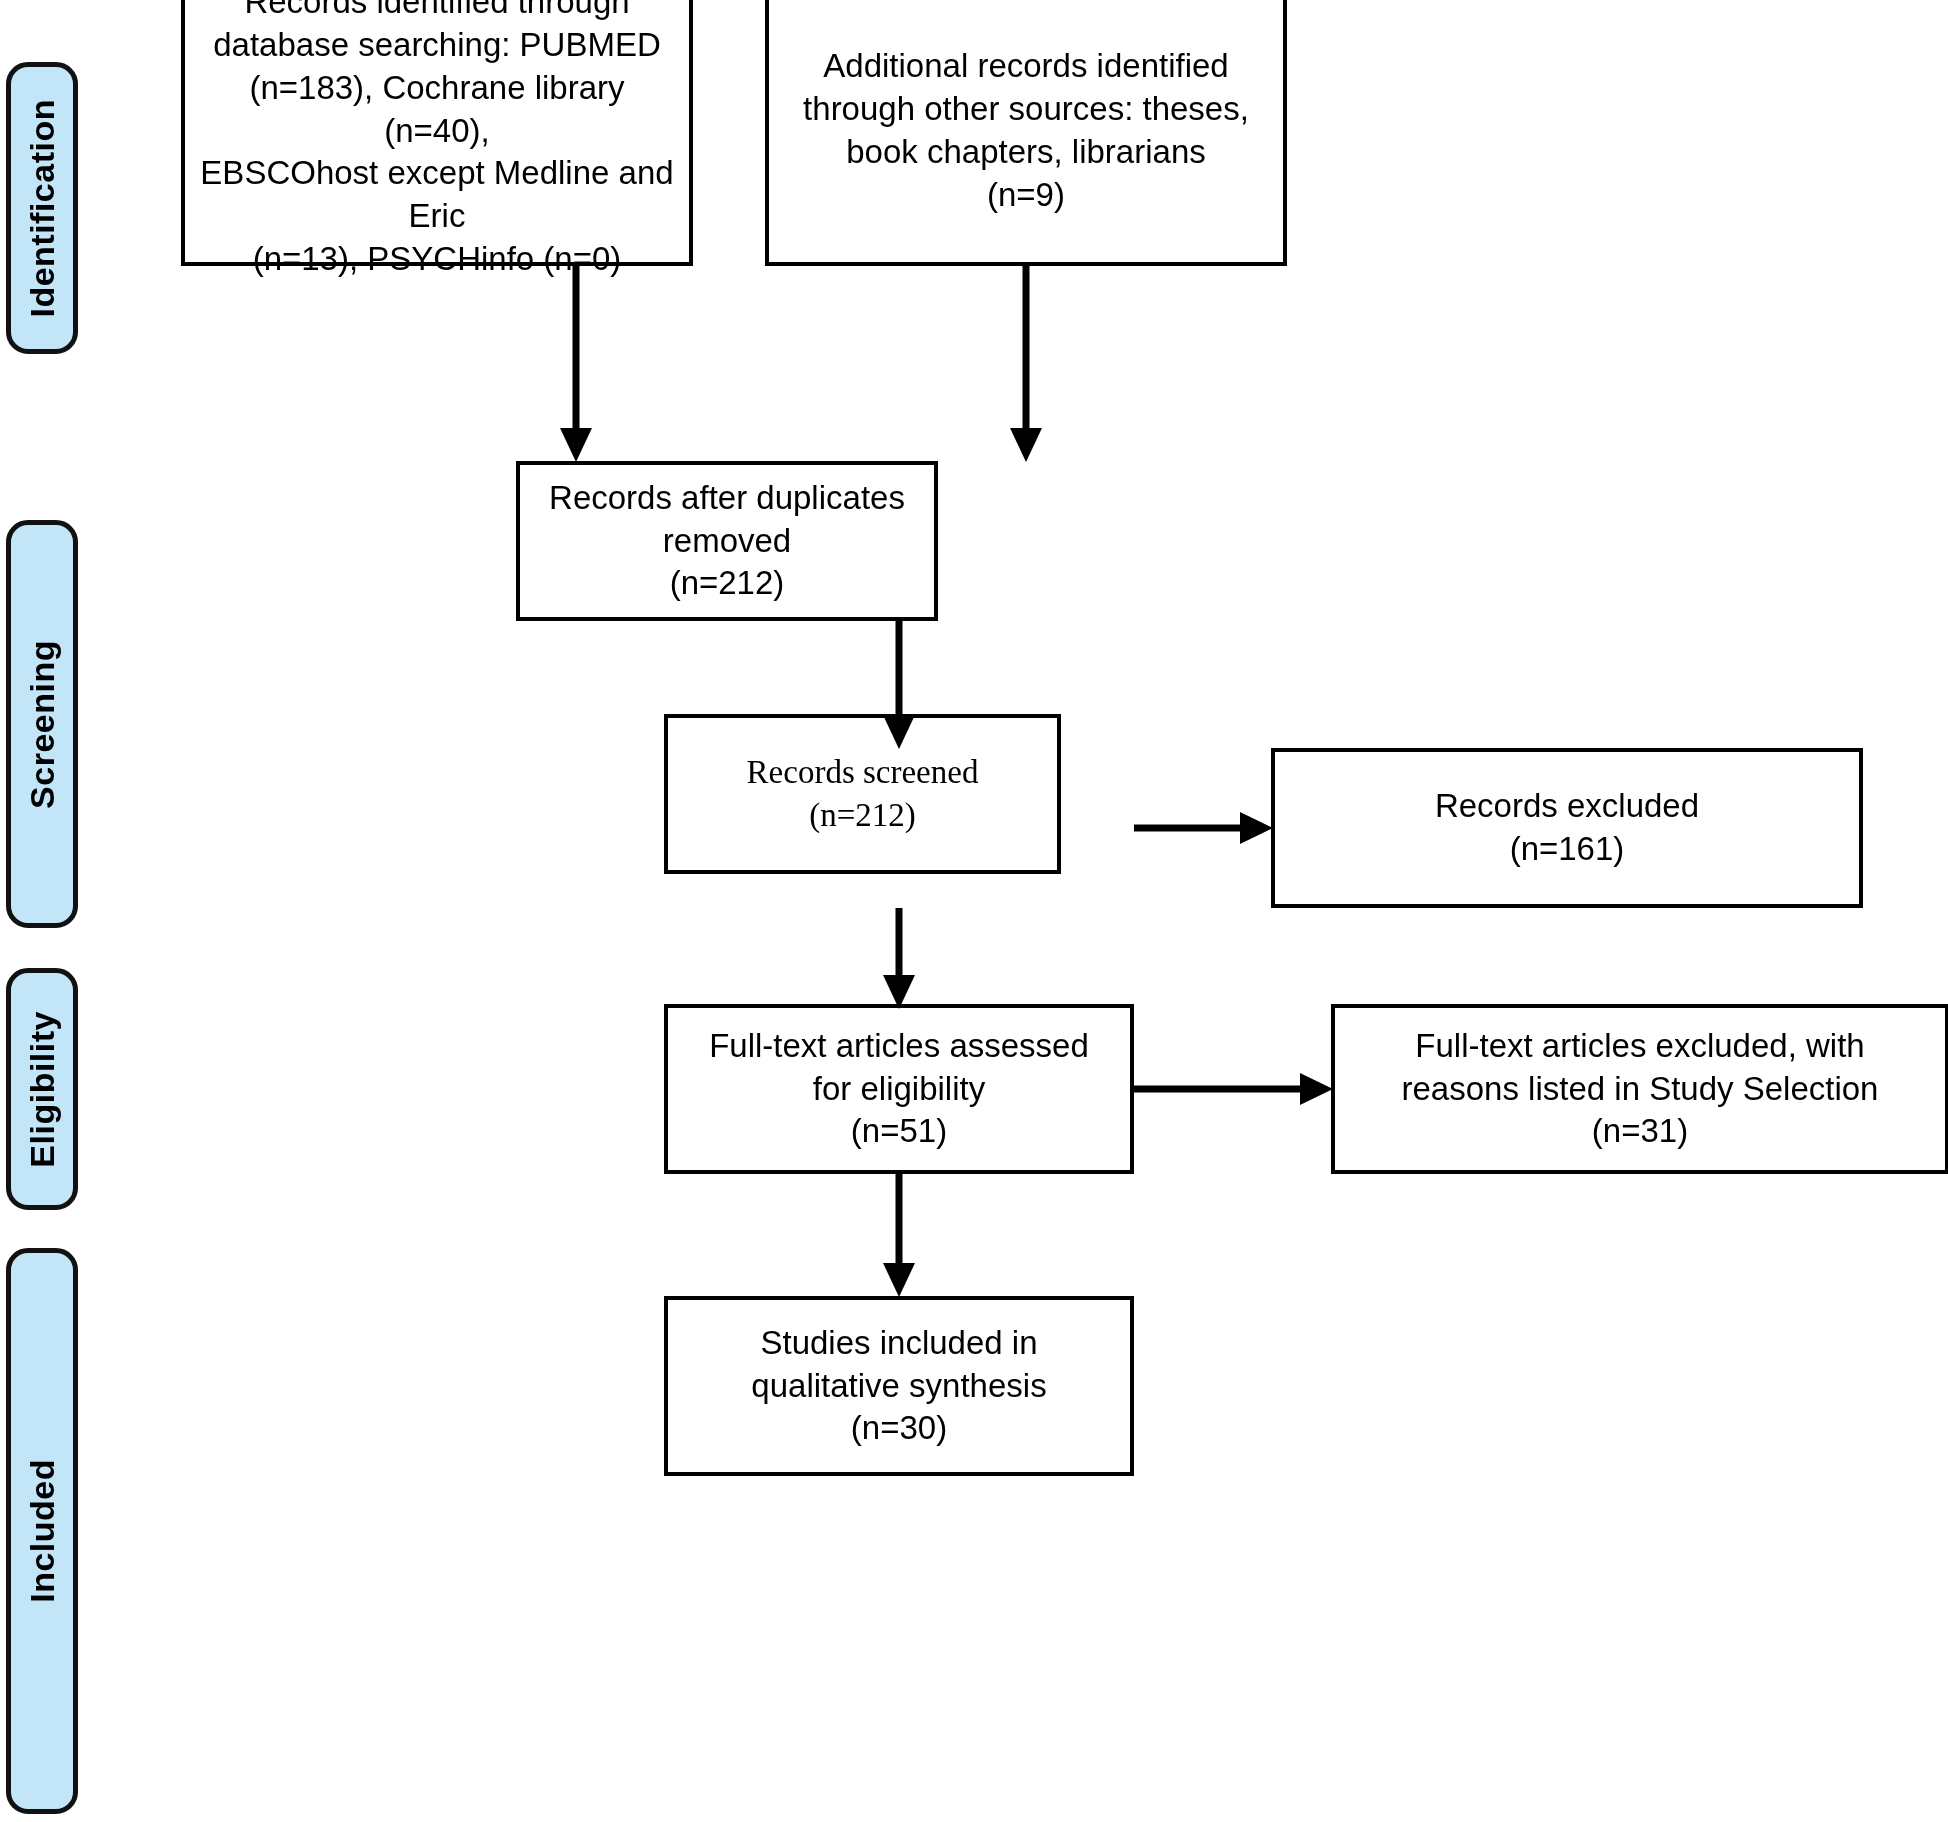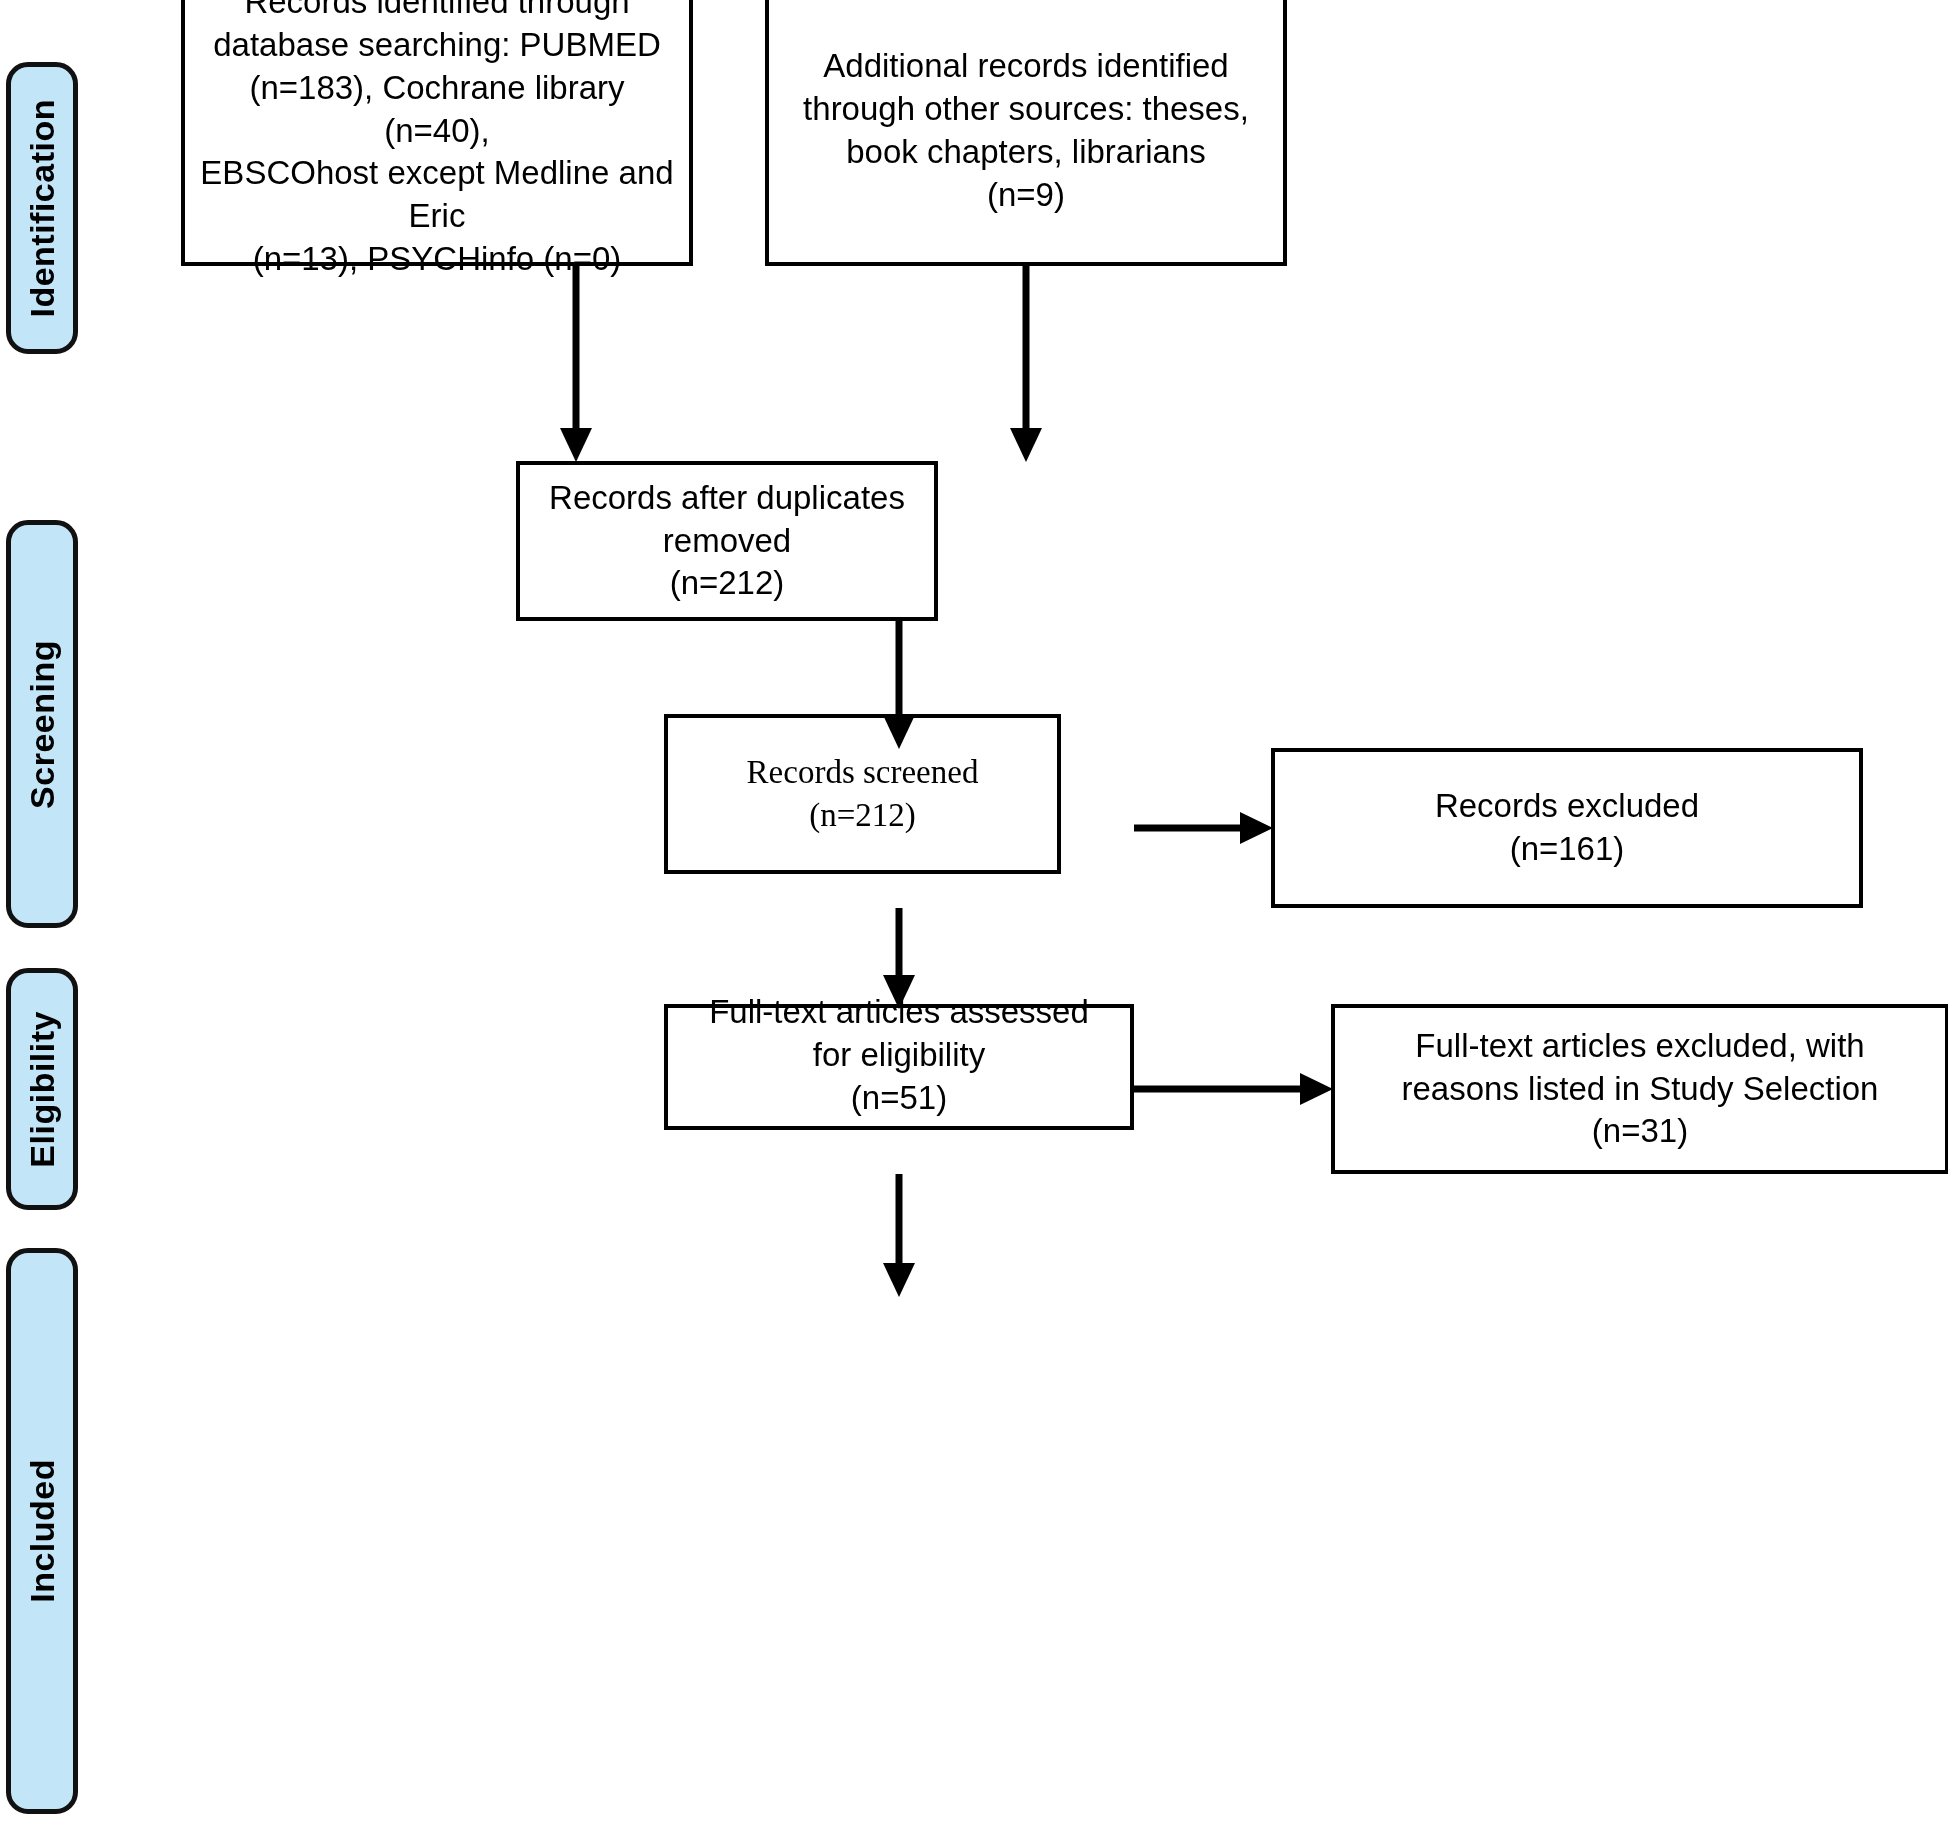--- a/index.html
+++ b/index.html
@@ -109,32 +109,37 @@
   <div class="flow-box" style="left:664px; top:714px; width:397px; height:160px;font-family:Liberation Serif, serif;">
     <span class="box-text">Records screened
 (n=212)</span>
   </div>
 
   <div class="flow-box" style="left:1271px; top:748px; width:592px; height:160px;">
     <span class="box-text">Records excluded
 (n=161)</span>
   </div>
 
-  <div class="flow-box" style="left:664px; top:1004px; width:470px; height:126px;align-items:flex-end;">
+  <div class="flow-box" style="left:664px; top:1004px; width:470px; height:170px;">
     <span class="box-text">Full-text articles assessed
 for eligibility
 (n=51)</span>
   </div>
 
   <div class="flow-box" style="left:1331px; top:1004px; width:618px; height:170px;">
     <span class="box-text">Full-text articles excluded, with
 reasons listed in Study Selection
 (n=31)</span>
   </div>
 
+  <div class="flow-box" style="left:664px; top:1296px; width:470px; height:180px;">
+    <span class="box-text">Studies included in
+qualitative synthesis
+(n=30)</span>
+  </div>
 
   <div class="connector" style="left:556px; top:266px; width:40px; height:200px;">
     <svg width="40" height="200" viewBox="0 0 40 200">
       <line x1="20" y1="0" x2="20" y2="172" stroke="#000000" stroke-width="7"></line>
       <polygon points="20,196 4,162 36,162" fill="#000000"></polygon>
     </svg>
   </div>
 
   <div class="connector" style="left:1006px; top:266px; width:40px; height:200px;">
     <svg width="40" height="200" viewBox="0 0 40 200">

